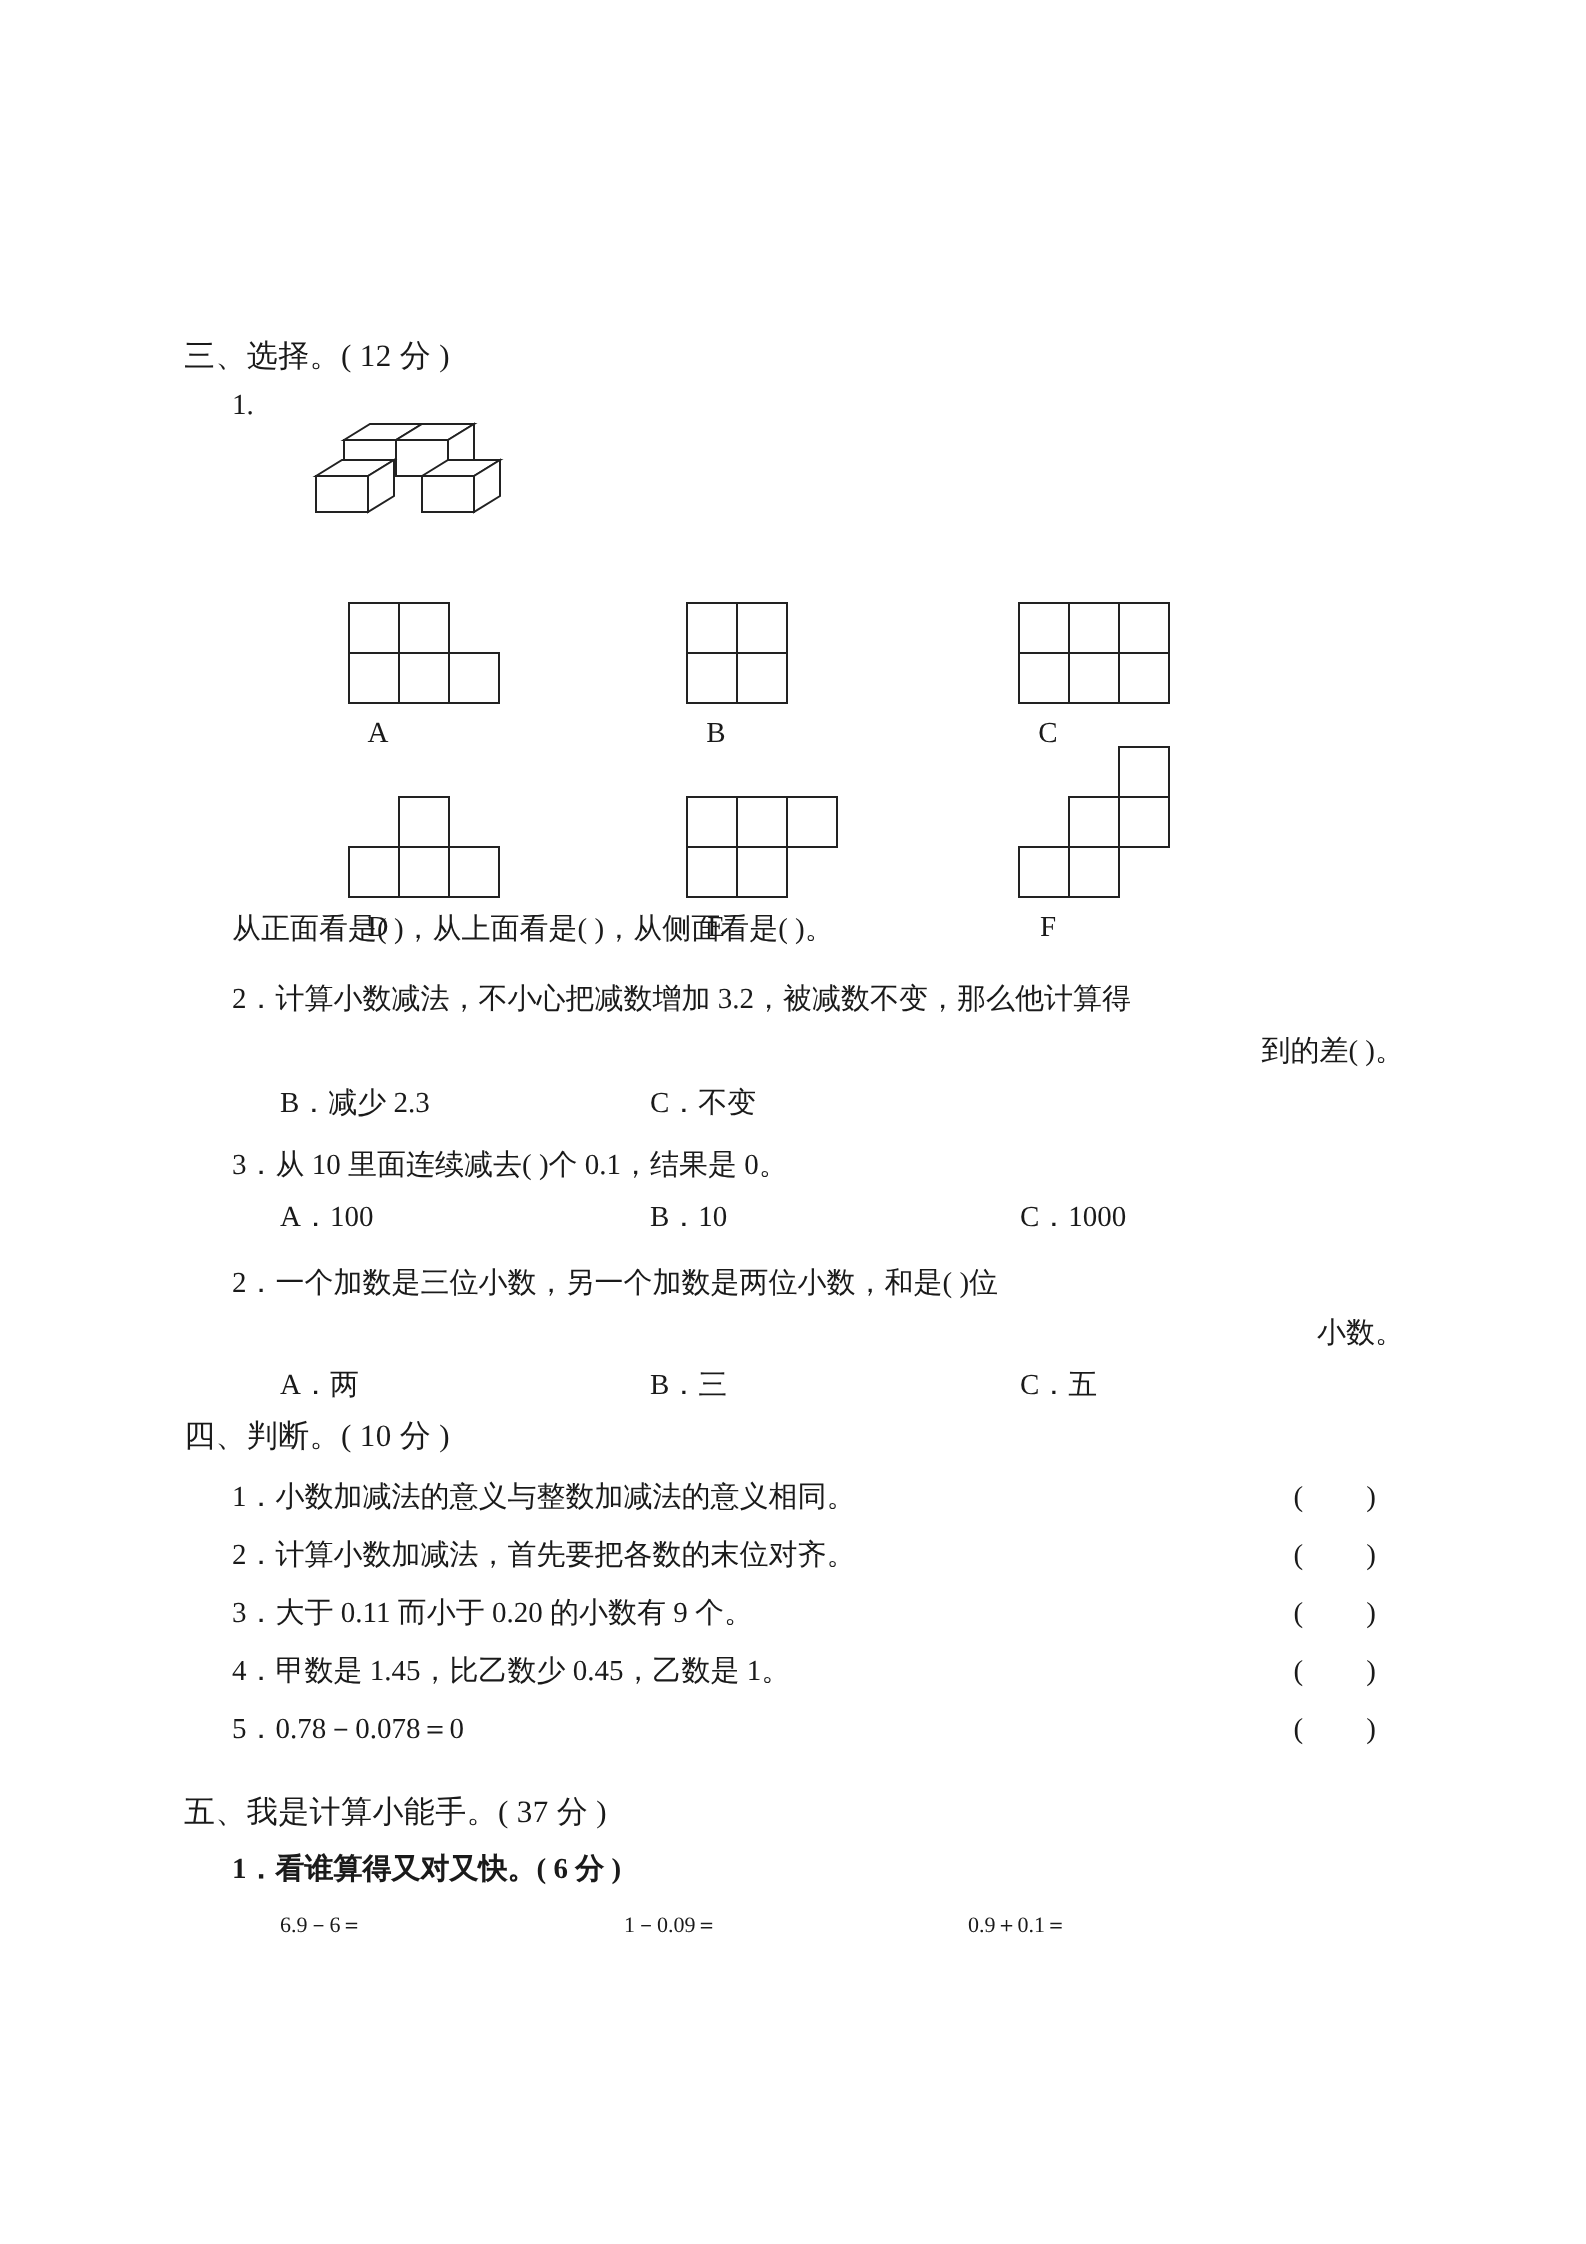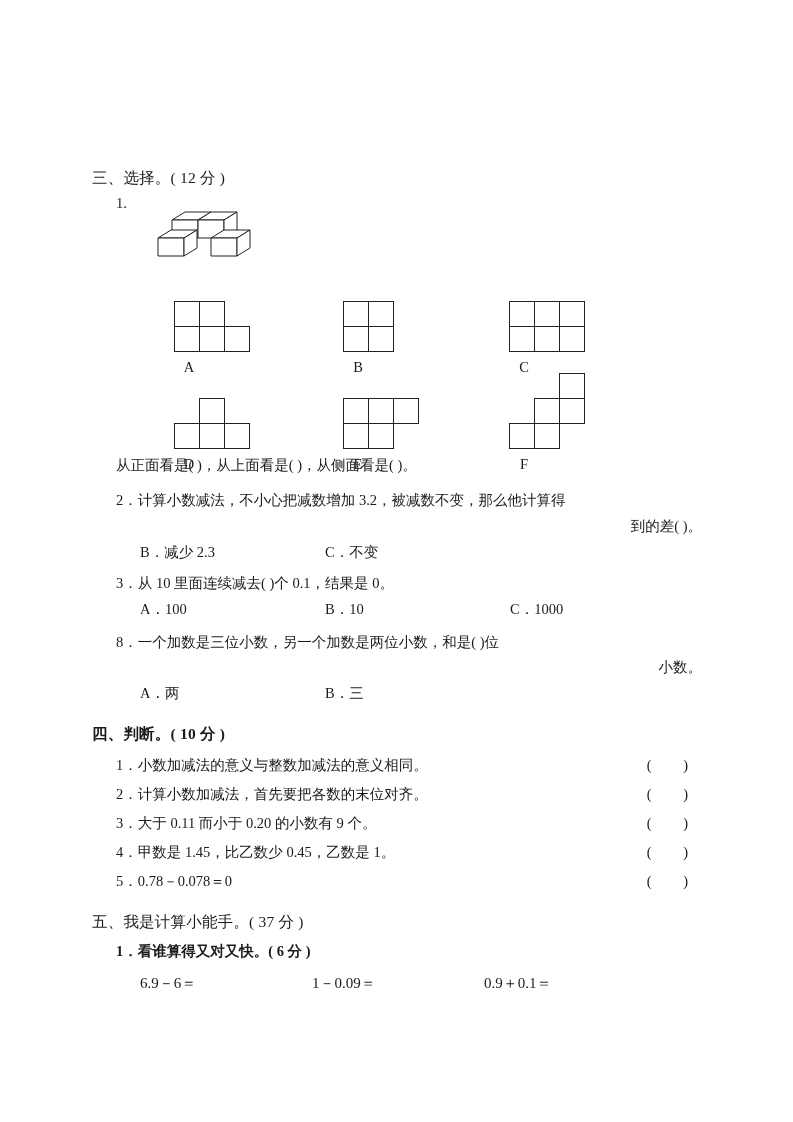--- a/index.html
+++ b/index.html
@@ -100,21 +100,21 @@
     font-size: 14.5px;
   }
 
   
   .calc-grid {
     margin-left: 48px;
     margin-top: 4px;
   }
   .calc-row {
     display: flex;
-    font-size: 15px;
+    font-size: 11px;
     line-height: 2.1;
   }
   .calc-cell {
     width: 172px;
   }
   .footer {
     position: absolute;
     left: 0;
     top: 1128px;
     width: 668px;
@@ -218,28 +218,29 @@
       <div class="opt-c">C．不变</div>
     </div>
 
     <div class="q" style="margin-top:4px;">3．从 10 里面连续减去(            )个 0.1，结果是 0。</div>
     <div class="options-row">
       <div class="opt-a">A．100</div>
       <div class="opt-b">B．10</div>
       <div class="opt-c">C．1000</div>
     </div>
 
-    <div class="q" style="margin-top:6px;">8．一个加数是三位小数，另一个加数是两位小数，和是(            )位</div>
+    <div class="q" style="margin-top:6px;">2．一个加数是三位小数，另一个加数是两位小数，和是(            )位</div>
     <div class="q q-indent">小数。</div>
     <div class="options-row">
       <div class="opt-a">A．两</div>
       <div class="opt-b">B．三</div>
-    </div>
-
-    <div class="sec-title" style="margin-top:16px;font-weight:bold;">四、判断。( 10 分 )</div>
+      <div class="opt-c">C．五</div>
+    </div>
+
+    <div class="sec-title" style="margin-top:0;">四、判断。( 10 分 )</div>
 
     <div class="tf-row">
       <span>1．小数加减法的意义与整数加减法的意义相同。</span>
       <span class="tf-brackets">(          )</span>
     </div>
     <div class="tf-row">
       <span>2．计算小数加减法，首先要把各数的末位对齐。</span>
       <span class="tf-brackets">(          )</span>
     </div>
     <div class="tf-row">

